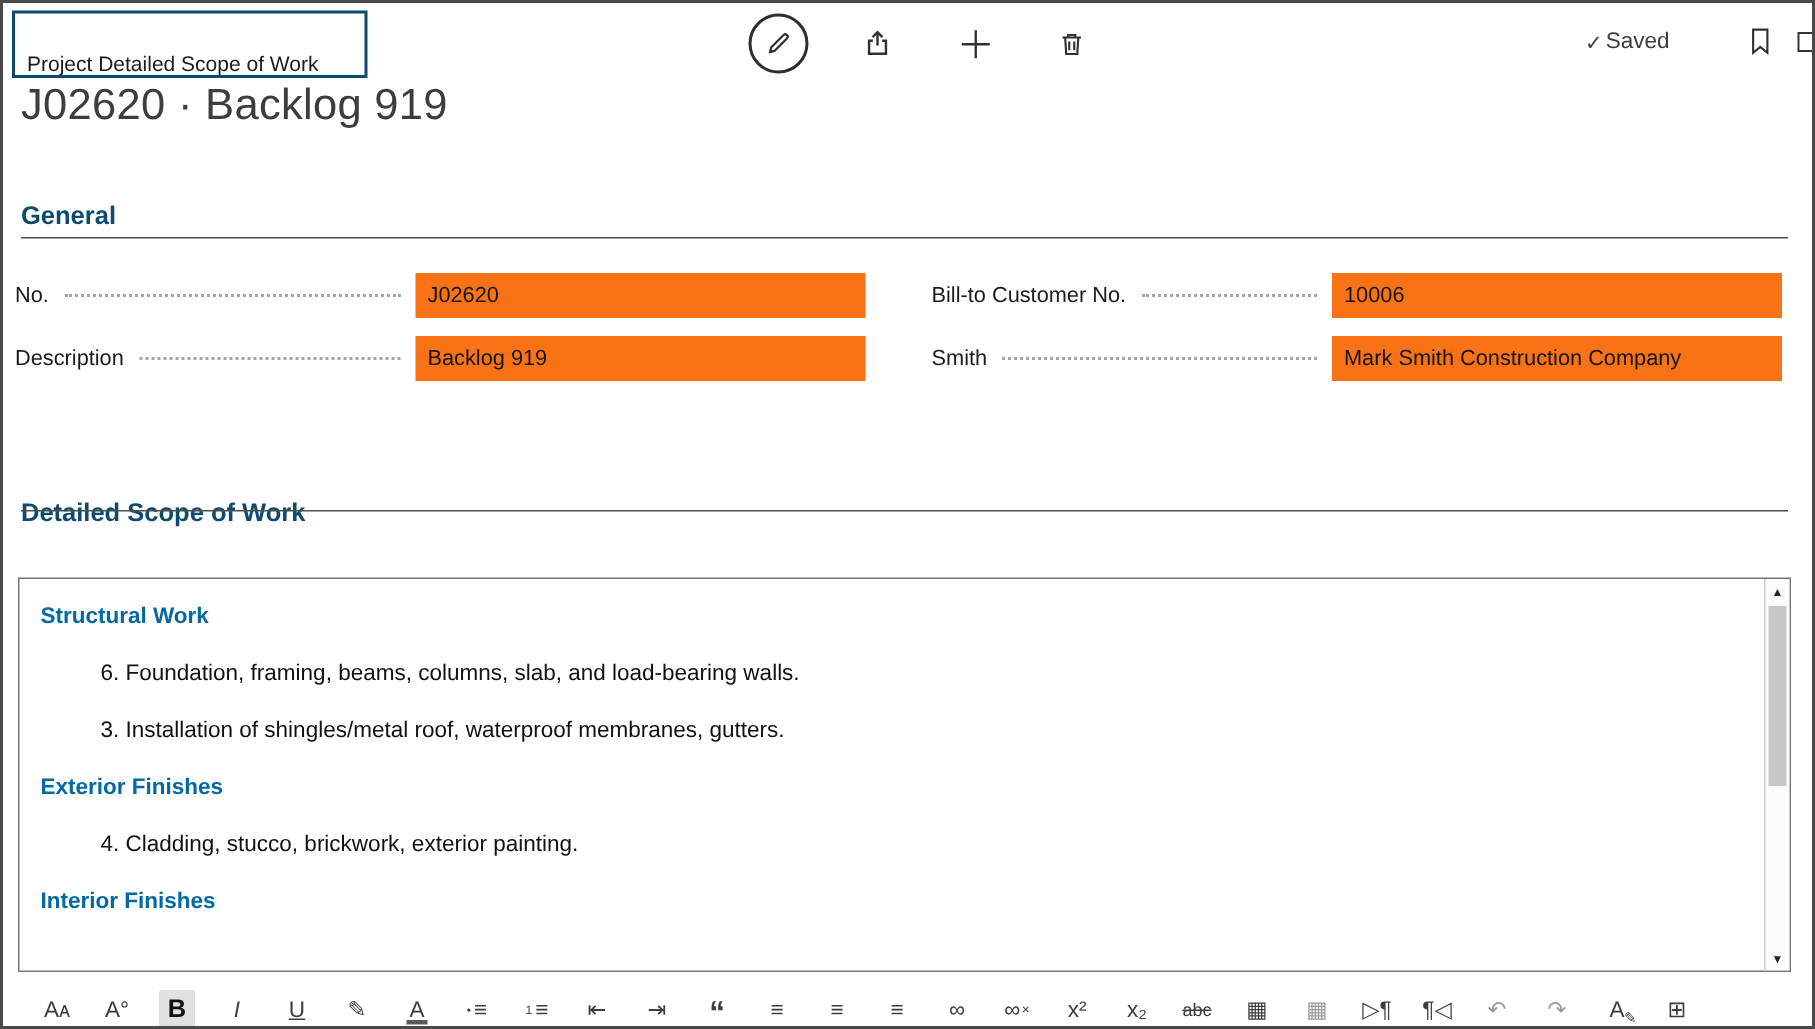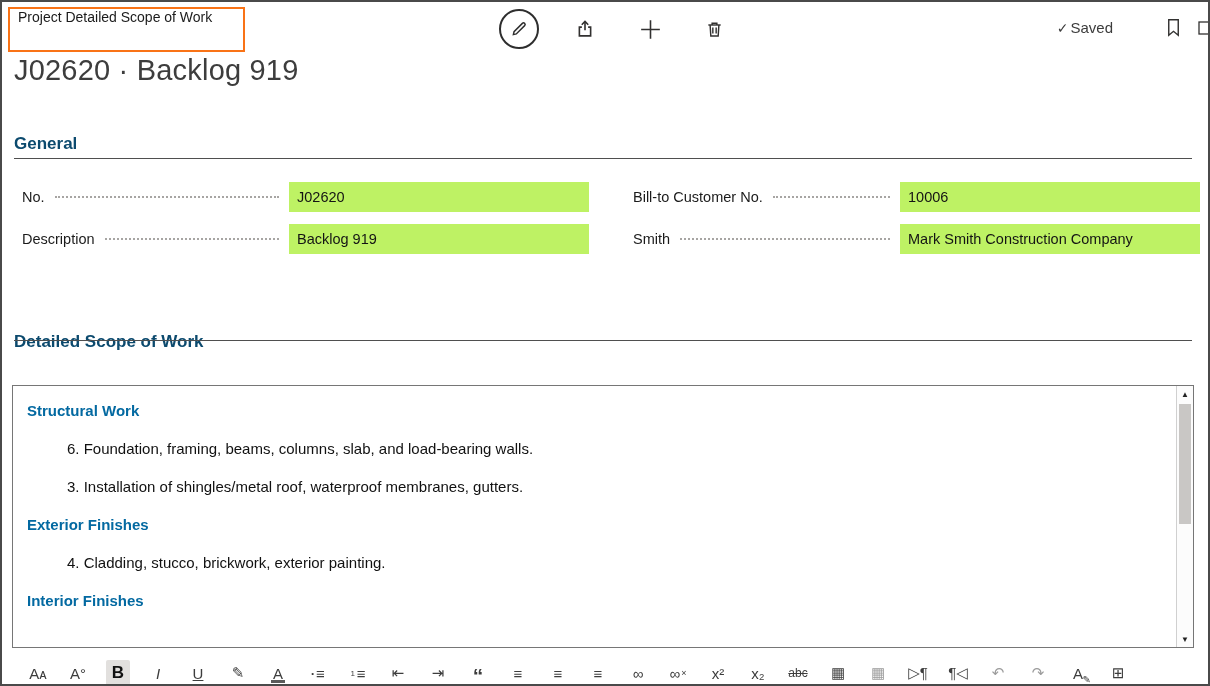--- a/index.html
+++ b/index.html
@@ -5,21 +5,21 @@
   * { box-sizing: border-box; margin: 0; padding: 0; }
   html,body { background:#fff; }
   body { font-family:"Liberation Sans", sans-serif; }
   .window {
     position:relative; width:1210px; height:686px; background:#fff;
     border:2px solid #4a4a4a; overflow:hidden;
   }
   
   .caption-box {
     position:absolute; left:6px; top:5px; width:237px; height:45px;
-    border:2px solid #f97316; display:flex; align-items:flex-start;
+    border:2px solid #0c4a6e; display:flex; align-items:flex-end;
     padding:0 8px; font-size:14px; color:#1b1b1b; background:#fff;
   }
   .top-icons { position:absolute; left:497px; top:7px; display:flex; align-items:center; }
   .icon-btn { background:none; border:none; cursor:pointer; display:flex; align-items:center; justify-content:center; padding:0; }
   .pencil-circle { width:40px; height:40px; border:2px solid #2e2e2e; border-radius:50%; }
   .share-btn { margin-left:36px; }
   .plus-btn  { margin-left:44px; }
   .trash-btn { margin-left:43px; }
   .saved { position:absolute; right:95px; top:17px; font-size:15px; color:#3c3c3c; display:flex; align-items:center; gap:2px; }
   .saved .check { font-size:14px; color:#3c3c3c; }
@@ -32,28 +32,28 @@
   }
   
   .sec-heading { position:absolute; left:12px; font-size:17px; font-weight:bold; color:#0c4a6e; }
   .sec-heading.general { top:132px; }
   .sec-heading.scope   { top:314px;margin-top:16px; }
   .sec-line { position:absolute; left:12px; width:1178px; border-top:1.5px solid #4f4f4f; }
   .sec-line.l1 { top:156px; }
   .sec-line.l2 { top:338px; }
   
   .fields {
-    position:absolute; left:20px; top:180px; width:1178px;
+    position:absolute; left:8px; top:180px; width:1178px;
     display:grid; grid-template-columns:567px 567px; column-gap:44px; row-gap:12px;
   }
   .field { display:flex; align-items:center; height:30px; }
   .field .lbl { white-space:nowrap; font-size:14.5px; color:#1b1b1b; }
   .field .leader { flex:1; border-top:2px dotted #a7a5a3; margin:0 10px; }
   .field input {
-    width:300px; height:30px; background:#bef264; border:none; outline:none;
+    width:300px; height:30px; background:#f97316; border:none; outline:none;
     font-family:inherit; font-size:14.5px; color:#141414; padding:0 8px;
   }
   
   .editor {
     position:absolute; left:10px; top:383px; width:1182px; height:263px;
     border:1px solid #767676; background:#fff; overflow:hidden;
   }
   .ed-content { position:absolute; left:0; top:0; right:17px; bottom:0; overflow:hidden; }
   .ed-h { font-size:15px; font-weight:bold; color:#0369a1; margin:17px 0 0 14px; line-height:21px; }
   .ed-h:first-child { margin-top:14px; }

